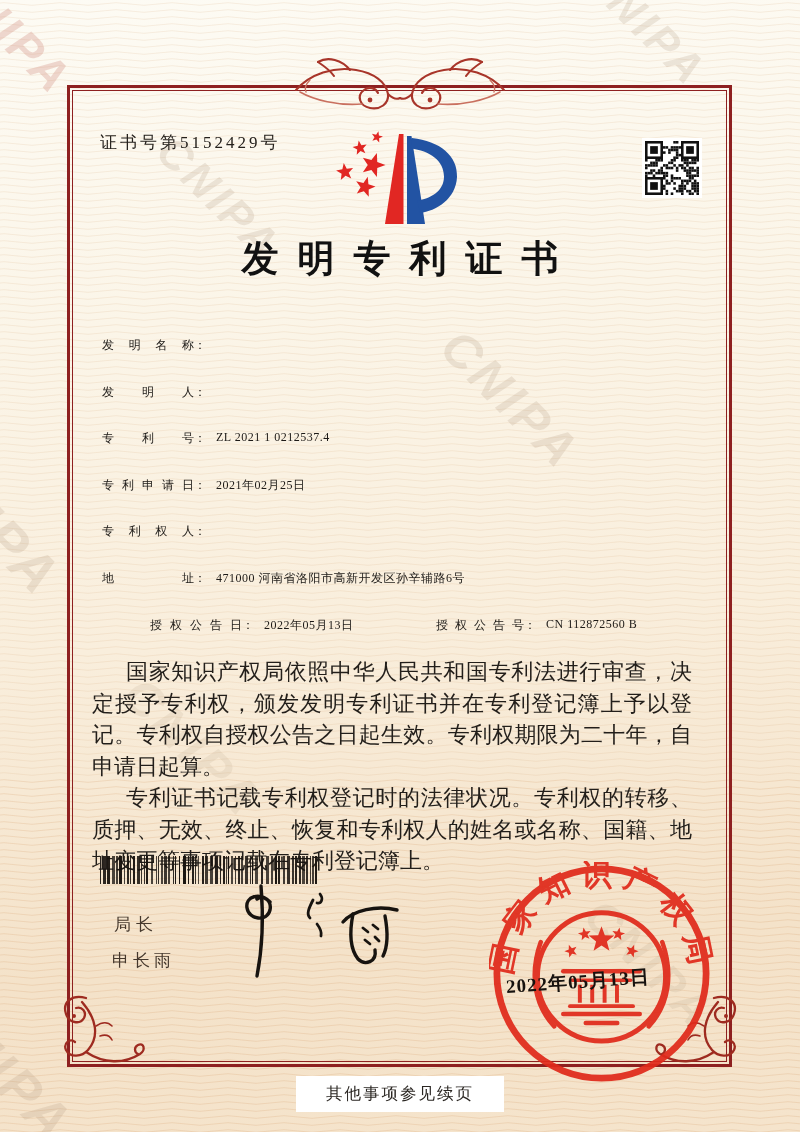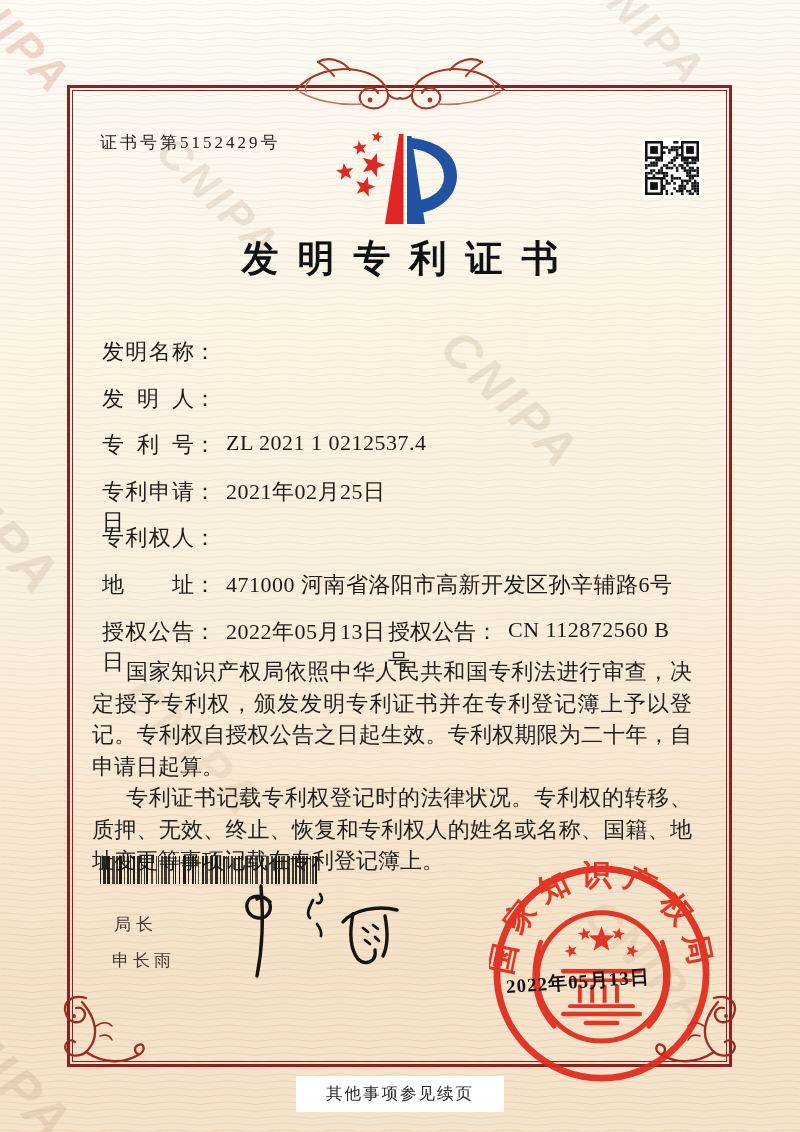--- a/index.html
+++ b/index.html
@@ -34,22 +34,22 @@
     font-size:17px; letter-spacing:3px; color:#24201c;
   }
   #logo { position:absolute; z-index:5; left:332px; top:124px; }
   #qr { position:absolute; z-index:5; left:642px; top:138px; background:#fff; padding:3px; }
   .page-title {
     position:absolute; z-index:5; top:234px; left:0; width:100%;
     text-align:center; font-size:37px; font-weight:bold;
     letter-spacing:19px; padding-left:19px; color:#111;
   }
   .fields { position:absolute; z-index:5; left:102px; top:337px; width:602px; }
-  .frow { display:flex; align-items:flex-start; height:46.6px; font-size:22px; }
-  .frow-double { position:relative; }
+  .frow { display:flex; align-items:flex-start; height:46.6px; font-size:12px; }
+  .frow-double { position:relative;margin-left:48px; }
   .flabel {
     display:inline-block; width:92px; text-align:justify; text-align-last:justify;
     font-weight:500; flex:none;
   }
   .fcolon { flex:none; }
   .fvalue { margin-left:10px; letter-spacing:0.5px; }
   .fgroup2 { position:absolute; left:286px; top:0; display:flex;justify-content:flex-end; }
   .fgroup2 .flabel { width:88px; }
 
   .paras { position:absolute; z-index:5; left:92px; top:656px; width:600px;

